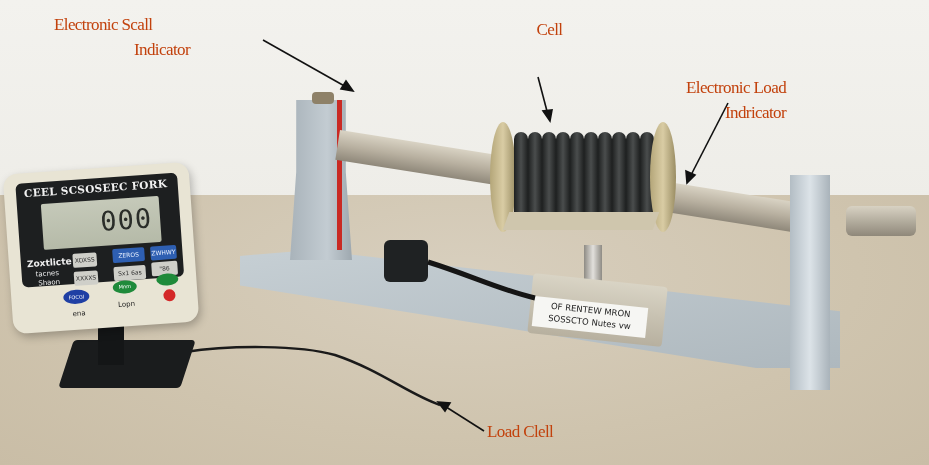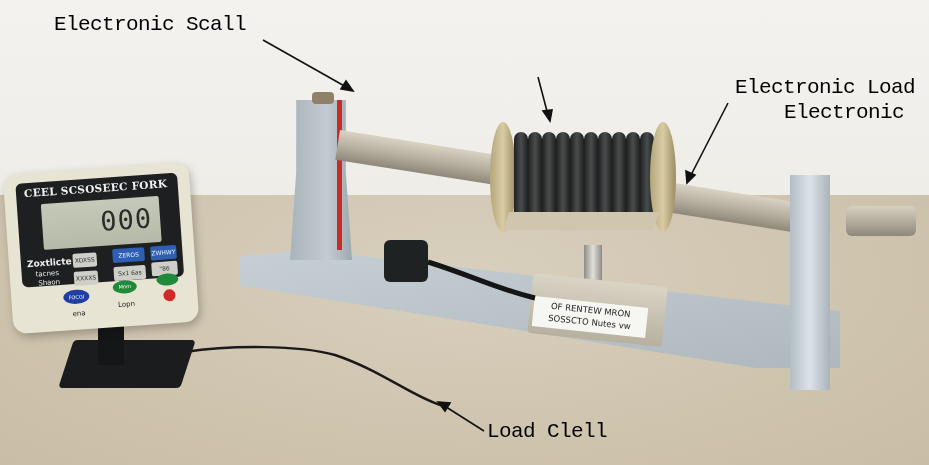--- a/index.html
+++ b/index.html
@@ -3,22 +3,22 @@
 <meta charset="utf-8">
 <style>
   html,body{margin:0;padding:0;}
   body{width:929px;height:465px;overflow:hidden;position:relative;
     font-family:"DejaVu Sans",sans-serif;
     background:linear-gradient(180deg,#f1f0ec 0%,#ecebe6 55%,#ddd5c6 62%,#d6ccba 100%);}
   .wall{position:absolute;left:0;top:0;width:929px;height:285px;
     background:linear-gradient(180deg,#f3f2ee 0%,#eeede8 70%,#e6e2da 100%);}
   .table{position:absolute;left:0;top:195px;width:929px;height:270px;
     background:radial-gradient(ellipse at 50% 30%,#d8cfbe 0%,#cfc4ae 60%,#c9bda6 100%);}
-  .label{position:absolute;color:#000000;font-family:Liberation Mono, monospace;
-    font-size:21px;line-height:25px;letter-spacing:-0.6px;text-align:center;white-space:nowrap;}
+  .label{position:absolute;color:#c2410c;font-family:Liberation Serif, serif;
+    font-size:17px;line-height:25px;letter-spacing:-0.6px;text-align:center;white-space:nowrap;}
   svg.arrows{position:absolute;left:0;top:0;width:929px;height:465px;pointer-events:none;}
   .abs{position:absolute;}
   .base2{left:240px;top:250px;width:600px;height:118px;
     background:linear-gradient(170deg,#c6cfd4,#aeb8be);
     clip-path:polygon(0 5%,12% 0,100% 52%,100% 100%,86% 100%,0 30%);}
   
   .lpillar{left:290px;top:100px;width:62px;height:160px;
     background:linear-gradient(90deg,#a9b3ba,#c3ccd2 60%,#9ea8af);
     clip-path:polygon(10% 0,90% 0,90% 45%,100% 100%,0 100%,10% 45%);}
   .ltop{left:312px;top:92px;width:22px;height:12px;background:#8e8168;border-radius:4px;}
@@ -148,20 +148,22 @@
   <div class="oval" style="left:52px;top:120px;width:26px;height:14px;background:#1f3fa4;color:#fff;font-size:5px;line-height:14px;text-align:center">FOCGI</div>
   <div class="cap" style="left:60px;top:140px">ena</div>
   <div class="oval" style="left:102px;top:114px;width:24px;height:13px;background:#1f8a3a;color:#fff;font-size:5px;line-height:13px;text-align:center">Mnm</div>
   <div class="cap" style="left:106px;top:134px">Lopn</div>
   <div class="oval" style="left:146px;top:110px;width:22px;height:12px;background:#1f8a3a"></div>
   <div class="oval" style="left:152px;top:126px;width:12px;height:12px;background:#d42828"></div>
 </div>
 
 <div class="label" style="left:54px;top:12px;text-align:left">
   <div>Electronic Scall</div>
+  <div style="padding-left:80px">Indicator</div>
 </div>
 <div class="label" style="left:432px;top:17px;width:235px">
+  <div>Cell</div>
 </div>
-<div class="label" style="left:735px;top:75px;text-align:center">
+<div class="label" style="left:686px;top:75px;text-align:right">
   <div>Electronic Load</div>
-  <div style="padding-left:38px">Electronic</div>
+  <div style="padding-left:38px">Indricator</div>
 </div>
 <div class="label" style="left:487px;top:419px;text-align:center">Load Clell</div>
 
 </body></html>

